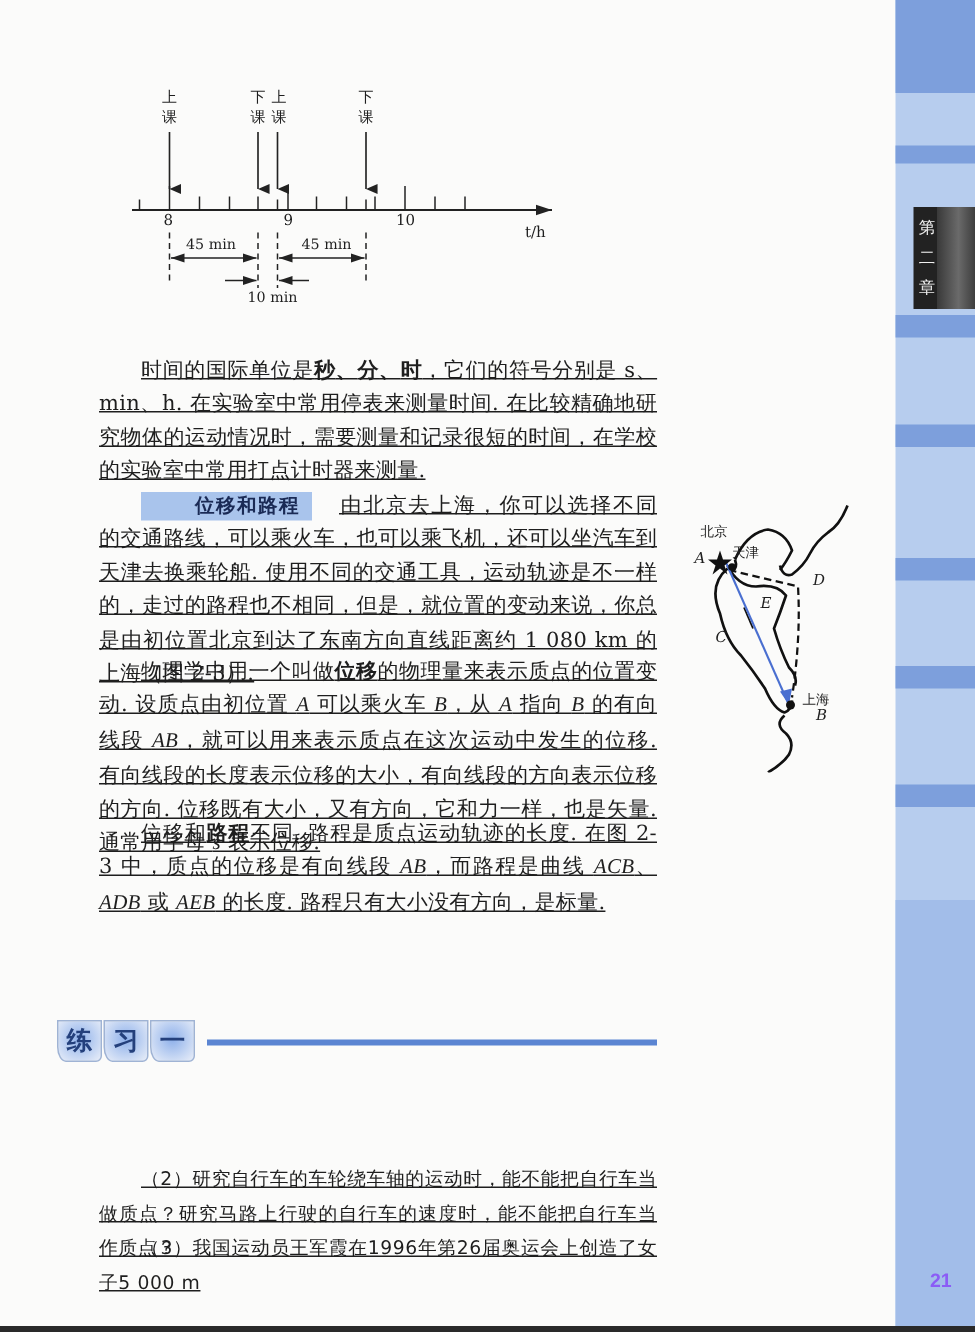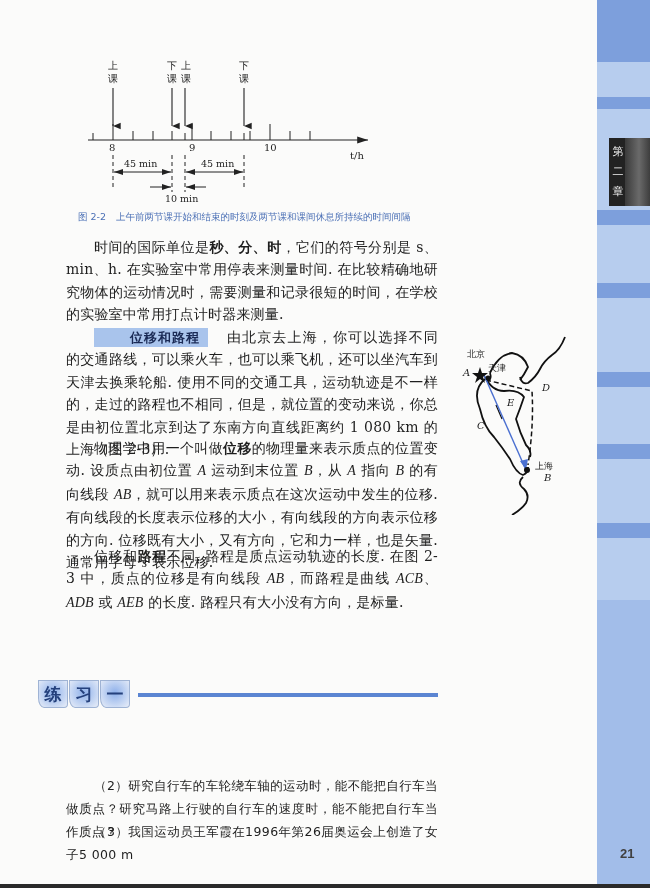--- a/index.html
+++ b/index.html
@@ -21,42 +21,42 @@
     position: absolute; left: 609px; top: 138px; width: 58px; height: 68px;
     background: linear-gradient(90deg,#222 0,#222 16px,#3a3a3a 16px,#6a6a6a 30px,#2d2d2d 45px,#555 58px);
   }
   .chapter-label {
     position: absolute; left: 3px; top: 4px; width: 12px;
     color: #f0f0f0; font-size: 11px; line-height: 20px; text-align: center;
     font-family: "DejaVu Sans", sans-serif;
   }
   .page-number {
     position: absolute; left: 620px; top: 846px; font-size: 13px; font-weight: bold;
-    font-family: "Liberation Sans", sans-serif; color: #404040;
+    font-family: "Liberation Sans", sans-serif; color: #8b5cf6;
   }
   .bottom-edge { position: absolute; left: 0; top: 884px; width: 650px; height: 4px; background: #2a2a2a; }
 
   
   .fig22 { position: absolute; left: 0; top: 0; width: 440px; height: 240px; }
   .fig22 svg { position: absolute; left: 0; top: 0; }
   .caption22 {
     position: absolute; left: 78px; top: 211px; font-size: 9.5px; color: #4a6fb5;
     font-family: "DejaVu Sans", sans-serif; white-space: nowrap;
   }
   .caption22 .num { margin-right: 10px; }
 
   
   .para {
     position: absolute; left: 66px; width: 372px;
     font-size: 14px; line-height: 22.4px; letter-spacing: 0.2px;
     text-align: justify;
   }
   .para b { font-weight: bold; }
   .para i { font-style: italic; font-family: "Liberation Serif", serif; }
-  .indent { text-indent: 28px; }
+  .indent { text-indent: 28px; text-decoration: underline; }
   .section-tag {
     display: inline-block; background: #a9c4ec; color: #1a2a55; font-weight: bold;
     padding: 0 8px; margin-right: 18px; font-family: "DejaVu Sans", sans-serif; font-size: 13px;
     line-height: 19px; letter-spacing: 1px;
   }
 
   
   .fig23 { position: absolute; left: 450px; top: 325px; width: 145px; height: 190px; text-align: center; }
   .caption23 {
     position: absolute; left: 452px; top: 512px; width: 142px;
@@ -169,35 +169,32 @@
 
     <div style="position:absolute;left:109px;top:142px;font-size:10px">8</div>
     <div style="position:absolute;left:189px;top:142px;font-size:10px">9</div>
     <div style="position:absolute;left:264px;top:142px;font-size:10px">10</div>
     <div style="position:absolute;left:350px;top:150px;font-size:10px;">t/h</div>
 
     <div style="position:absolute;left:124px;top:158px;font-size:9.5px">45 min</div>
     <div style="position:absolute;left:201px;top:158px;font-size:9.5px">45 min</div>
     <div style="position:absolute;left:165px;top:193px;font-size:9.5px">10 min</div>
 
-    <div class="caption22">
-      <span class="num">图 2-2</span><span>上午前两节课开始和结束的时刻及两节课和课间休息所持续的时间间隔</span>
-    </div>
   </div>
 
   <div class="para indent" style="top:236px">
     <span>时间的国际单位是</span><b>秒</b><b>、</b><b>分</b><b>、</b><b>时</b><span>，它们的符号分别是 s、min、h. 在实验室中常用停表来测量时间. 在比较精确地研究物体的运动情况时，需要测量和记录很短的时间，在学校的实验室中常用打点计时器来测量.</span>
   </div>
 
   <div class="para indent" style="top:326px">
     <span class="section-tag">位移和路程</span><span>由北京去上海，你可以选择不同的交通路线，可以乘火车，也可以乘飞机，还可以坐汽车到天津去换乘轮船. 使用不同的交通工具，运动轨迹是不一样的，走过的路程也不相同，但是，就位置的变动来说，你总是由初位置北京到达了东南方向直线距离约 1 080 km 的上海（图 2-3）.</span>
   </div>
 
   <div class="para indent" style="top:437px">
-    <span>物理学中用一个叫做</span><b>位移</b><span>的物理量来表示质点的位置变动. 设质点由初位置 </span><i>A</i><span> 运动到末位置 </span><i>B</i><span>，从 </span><i>A</i><span> 指向 </span><i>B</i><span> 的有向线段 </span><i>AB</i><span>，就可以用来表示质点在这次运动中发生的位移. 有向线段的长度表示位移的大小，有向线段的方向表示位移的方向. 位移既有大小，又有方向，它和力一样，也是矢量. 通常用字母 </span><i>s</i><span> 表示位移.</span>
+    <span>物理学中用一个叫做</span><b>位移</b><span>的物理量来表示质点的位置变动. 设质点由初位置 </span><i>A</i><span> 可以乘火车 </span><i>B</i><span>，从 </span><i>A</i><span> 指向 </span><i>B</i><span> 的有向线段 </span><i>AB</i><span>，就可以用来表示质点在这次运动中发生的位移. 有向线段的长度表示位移的大小，有向线段的方向表示位移的方向. 位移既有大小，又有方向，它和力一样，也是矢量. 通常用字母 </span><i>s</i><span> 表示位移.</span>
   </div>
 
   <div class="para indent" style="top:545px">
     <span>位移和</span><b>路程</b><span>不同. 路程是质点运动轨迹的长度. 在图 2-3 中，质点的位移是有向线段 </span><i>AB</i><span>，而路程是曲线 </span><i>ACB</i><span>、</span><i>ADB</i><span> 或 </span><i>AEB</i><span> 的长度. 路程只有大小没有方向，是标量.</span>
   </div>
 
   <div class="fig23">
     <svg width="145" height="190">
 
       <g fill="none" stroke="#111" stroke-width="1.8" stroke-linejoin="round">

